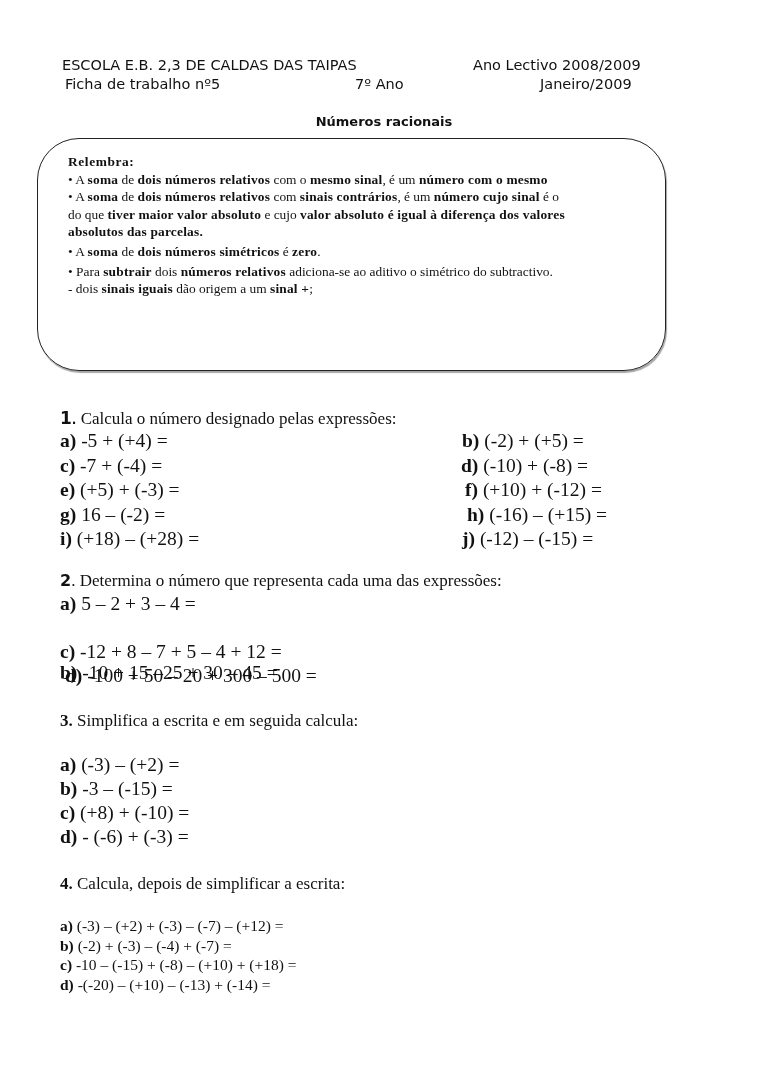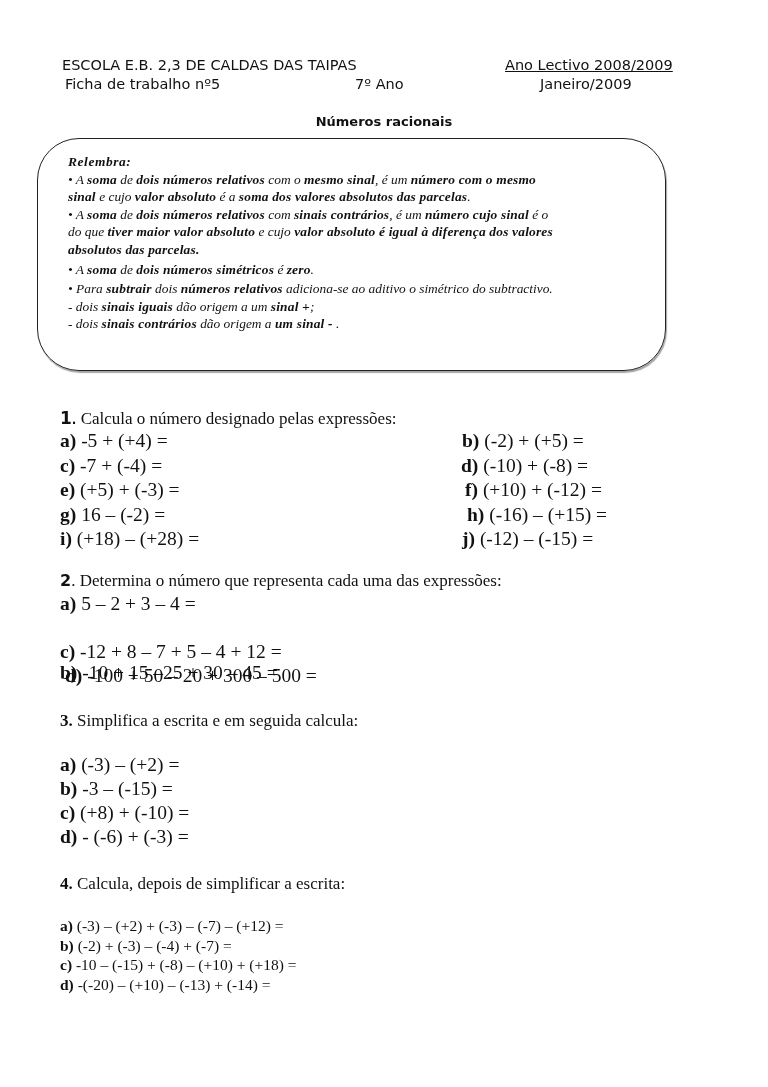--- a/index.html
+++ b/index.html
@@ -63,21 +63,20 @@
       position: absolute;
       left: 68px;
       top: 153px;
       width: 580px;
       font-size: 13.4px;
       line-height: 17.6px;
     }
     .box-line {
       white-space: nowrap;
       height: 17.6px;
-      font-style: italic;
     }
     .box-line.gap { margin-top: 2px; }
     .box-text b { font-weight: bold; letter-spacing: 0.2px; }
     .ex-num {
       font-weight: bold;
     }
     .item-label {
       font-weight: bold;
     }
     .row {
@@ -98,41 +97,39 @@
       font-size: 17px;
       line-height: 22px;
     }
   </style>
 </head>
 <body>
 
 <div class="page">
 
   <div class="hdr sans" style="left:62px; top:56px;">ESCOLA E.B. 2,3 DE CALDAS DAS TAIPAS</div>
-  <div class="hdr sans" style="left:505px; top:56px;text-decoration:underline;">Ano Lectivo 2008/2009</div>
+  <div class="hdr sans" style="left:473px; top:56px;">Ano Lectivo 2008/2009</div>
   <div class="hdr sans" style="left:65px; top:75px;">Ficha de trabalho nº5</div>
   <div class="hdr sans" style="left:355px; top:75px;">7º Ano</div>
   <div class="hdr sans" style="left:540px; top:75px;">Janeiro/2009</div>
 
   <div class="topic sans">
     <span>Números racionais</span>
   </div>
 
   <div class="remember-box"></div>
   <div class="box-text serif" id="box-text">
     <div class="box-line"><b style="letter-spacing:0.6px;">Relembra:</b></div>
   <div class="box-line"><span>• A </span><b>soma</b><span> de </span><b>dois números relativos</b><span> com o </span><b>mesmo sinal</b><span>, é um </span><b>número com o mesmo</b></div>
-      <div class="box-line"><b>sinal</b><span> e cujo </span><b>valor absoluto</b><span> é a </span><b>soma dos valores absolutos das parcelas</b><span>.</span></div>
       <div class="box-line"><span>• A </span><b>soma</b><span> de </span><b>dois números relativos</b><span> com </span><b>sinais contrários</b><span>, é um </span><b>número cujo sinal</b><span> é o</span></div>
       <div class="box-line"><span>do que </span><b>tiver maior valor absoluto</b><span> e cujo </span><b>valor absoluto é igual à diferença dos valores</b></div>
       <div class="box-line"><b>absolutos das parcelas.</b></div>
       <div class="box-line gap"><span>• A </span><b>soma</b><span> de </span><b>dois números simétricos</b><span> é </span><b>zero</b><span>.</span></div>
       <div class="box-line gap"><span>• Para </span><b>subtrair</b><span> dois </span><b>números relativos</b><span> adiciona-se ao aditivo o simétrico do subtractivo.</span></div>
       <div class="box-line"><span>- dois </span><b>sinais iguais</b><span> dão origem a um </span><b>sinal +</b><span>;</span></div>
-      <div class="box-line"><span>- dois </span><b>sinais contrários</b><span> dão origem a </span><b>um sinal -</b><span> .</span></div>
     </div>
 
   <div class="title-row serif" style="left:60px; top:407px;">
     <span class="ex-num sans" style="font-size:17px;">1</span><span class="sans" style="font-size:12px;font-weight:bold;">.</span><span> Calcula o número designado pelas expressões:</span>
   </div>
   <div id="ex1-items">
       <div class="row serif" style="left: 60px; top: 429px;"><span class="item-label">a)</span><span> -5 + (+4) =</span></div>
       <div class="row serif" style="left: 462px; top: 429px;"><span class="item-label">b)</span><span> (-2) + (+5) =</span></div>
       <div class="row serif" style="left: 60px; top: 453.5px; text-align: right;"><span class="item-label">c)</span><span> -7 + (-4) =</span></div>
       <div class="row serif" style="left: 461px; top: 453.5px;"><span class="item-label">d)</span><span> (-10) + (-8) =</span></div>

